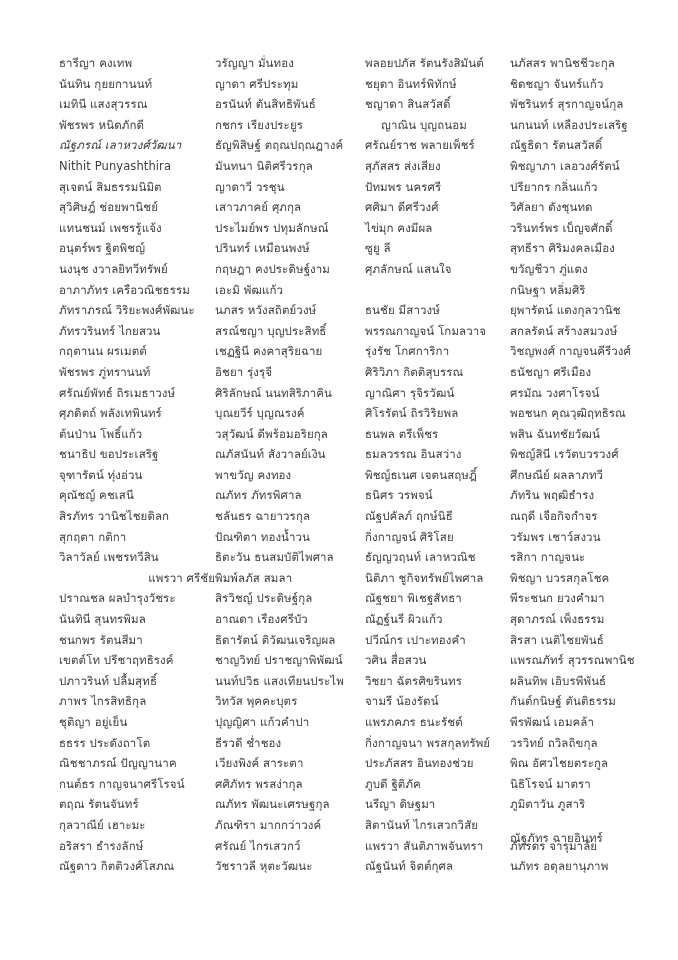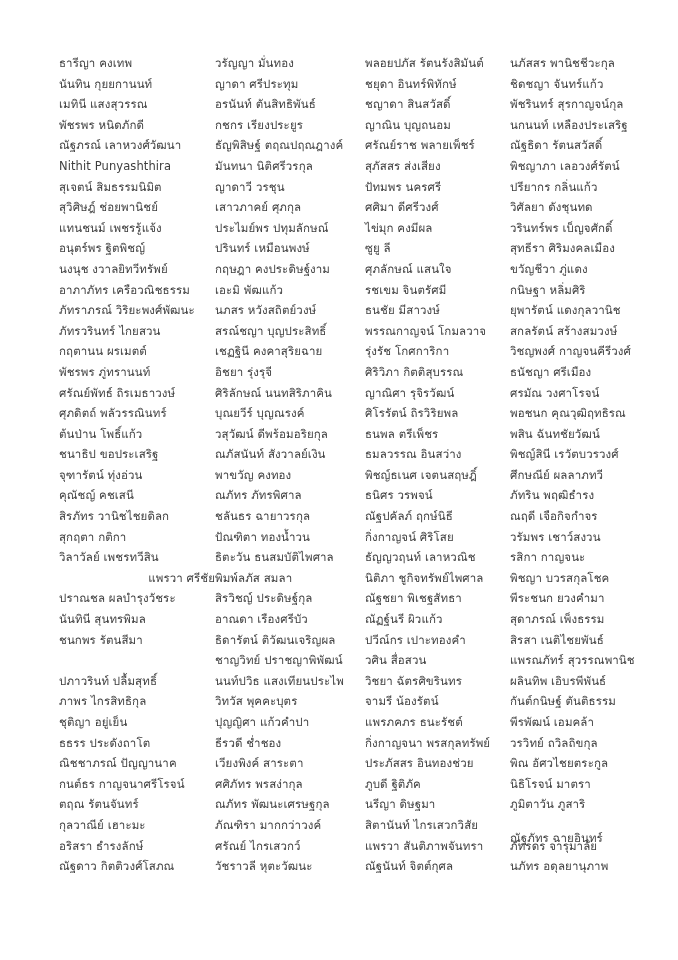--- a/index.html
+++ b/index.html
@@ -39,45 +39,46 @@
 </style>
 </head>
 <body>
 
 <div class="page">
   <div class="name-grid" id="name-grid">
       <div class="name-cell" style="grid-area: 1 / 1;">ธารีญา คงเทพ</div>
       <div class="name-cell" style="grid-area: 2 / 1;">นันทิน กุยยกานนท์</div>
       <div class="name-cell" style="grid-area: 3 / 1;">เมทินี แสงสุวรรณ</div>
       <div class="name-cell" style="grid-area: 4 / 1;">พัชรพร หนิดภักดี</div>
-      <div class="name-cell" style="grid-area: 5 / 1;">ณัฐภรณ์ เลาหวงศ์วัฒนา</div>
+      <div class="name-cell" style="grid-area: 5 / 1; font-style: italic;">ณัฐภรณ์ เลาหวงศ์วัฒนา</div>
       <div class="name-cell" style="grid-area: 6 / 1;">Nithit Punyashthira</div>
       <div class="name-cell" style="grid-area: 7 / 1;">สุเจตน์ สิมธรรมนิมิต</div>
       <div class="name-cell" style="grid-area: 8 / 1;">สุวิศิษฎ์ ช่อยพานิชย์</div>
       <div class="name-cell" style="grid-area: 9 / 1;">แทนชนม์ เพชรรู้แจ้ง</div>
       <div class="name-cell" style="grid-area: 10 / 1;">อนุตร์พร ฐิตพิชญ์</div>
       <div class="name-cell" style="grid-area: 11 / 1;">นงนุช งวาลยิทวีทรัพย์</div>
       <div class="name-cell" style="grid-area: 12 / 1;">อาภาภัทร เครือวณิชธรรม</div>
       <div class="name-cell" style="grid-area: 13 / 1;">ภัทราภรณ์ วิริยะพงศ์พัฒนะ</div>
       <div class="name-cell" style="grid-area: 14 / 1;">ภัทรวรินทร์ ไกยสวน</div>
       <div class="name-cell" style="grid-area: 15 / 1;">กฤตานน ผรเมตต์</div>
       <div class="name-cell" style="grid-area: 16 / 1;">พัชรพร ภู่ทรานนท์</div>
       <div class="name-cell" style="grid-area: 17 / 1;">ศรัณย์พัทธ์ ถิรเมธาวงษ์</div>
-      <div class="name-cell" style="grid-area: 18 / 1;">ศุภดิตถ์ พลัวรรณินทร์</div>
+      <div class="name-cell" style="grid-area: 18 / 1;">ศุภดิตถ์ พลังเทพินทร์</div>
       <div class="name-cell" style="grid-area: 19 / 1;">ต้นป่าน โพธิ์แก้ว</div>
       <div class="name-cell" style="grid-area: 20 / 1;">ชนาธิป ขอประเสริฐ</div>
       <div class="name-cell" style="grid-area: 21 / 1;">จุฑารัตน์ ทุ่งอ่วน</div>
       <div class="name-cell" style="grid-area: 22 / 1;">คุณัชญ์ คชเสนี</div>
       <div class="name-cell" style="grid-area: 23 / 1;">สิรภัทร วานิชไชยดิลก</div>
       <div class="name-cell" style="grid-area: 24 / 1;">สุกฤตา กติกา</div>
       <div class="name-cell" style="grid-area: 25 / 1;">วิลาวัลย์ เพชรทวีสิน</div>
       <div class="name-cell" style="grid-area: 26 / 1; text-align: right;">แพรวา ศรีชัย</div>
       <div class="name-cell" style="grid-area: 27 / 1;">ปราณชล ผลบำรุงวัชระ</div>
       <div class="name-cell" style="grid-area: 28 / 1;">นันทินี สุนทรพิมล</div>
       <div class="name-cell" style="grid-area: 29 / 1;">ชนกพร รัตนสีมา</div>
+      <div class="name-cell" style="grid-area: 30 / 1;">เขตต์โท ปรีชาฤทธิรงค์</div>
       <div class="name-cell" style="grid-area: 31 / 1;">ปภาวรินท์ ปลื้มสุทธิ์</div>
       <div class="name-cell" style="grid-area: 32 / 1;">ภาพร ไกรสิทธิกุล</div>
       <div class="name-cell" style="grid-area: 33 / 1;">ชุติญา อยู่เย็น</div>
       <div class="name-cell" style="grid-area: 34 / 1;">ธธรร ประดังถาโต</div>
       <div class="name-cell" style="grid-area: 35 / 1;">ณิชชาภรณ์ ปัญญานาค</div>
       <div class="name-cell" style="grid-area: 36 / 1;">กนต์ธร กาญจนาศรีโรจน์</div>
       <div class="name-cell" style="grid-area: 37 / 1;">ตฤณ รัตนจันทร์</div>
       <div class="name-cell" style="grid-area: 38 / 1;">กุลวาณีย์ เฮาะมะ</div>
       <div class="name-cell" style="grid-area: 39 / 1;">อริสรา ธำรงลักษ์</div>
       <div class="name-cell" style="grid-area: 40 / 1;">ณัฐดาว กิตติวงศ์โสภณ</div>
@@ -117,29 +118,28 @@
       <div class="name-cell" style="grid-area: 34 / 2;">ธีรวดี ช่ำชอง</div>
       <div class="name-cell" style="grid-area: 35 / 2;">เวียงพิงค์ สาระตา</div>
       <div class="name-cell" style="grid-area: 36 / 2;">ศศิภัทร พรสง่ากุล</div>
       <div class="name-cell" style="grid-area: 37 / 2;">ณภัทร พัฒนะเศรษฐกุล</div>
       <div class="name-cell" style="grid-area: 38 / 2;">ภัณฑิรา มากกว่าวงค์</div>
       <div class="name-cell" style="grid-area: 39 / 2;">ศรัณย์ ไกรเสวกว์</div>
       <div class="name-cell" style="grid-area: 40 / 2;">วัชราวลี หุตะวัฒนะ</div>
       <div class="name-cell" style="grid-area: 1 / 3;">พลอยปภัส รัตนรังสิมันต์</div>
       <div class="name-cell" style="grid-area: 2 / 3;">ชยุดา อินทร์พิทักษ์</div>
       <div class="name-cell" style="grid-area: 3 / 3;">ชญาดา สินสวัสดิ์</div>
-      <div class="name-cell" style="grid-area: 4 / 3;">ญาณิน บุญถนอม</div>
+      <div class="name-cell" style="grid-area: 4 / 3; margin-left: 16px;">ญาณิน บุญถนอม</div>
       <div class="name-cell" style="grid-area: 5 / 3;">ศรัณย์ราช พลายเพ็ชร์</div>
       <div class="name-cell" style="grid-area: 6 / 3;">สุภัสสร ส่งเสียง</div>
       <div class="name-cell" style="grid-area: 7 / 3;">ปัทมพร นครศรี</div>
       <div class="name-cell" style="grid-area: 8 / 3;">ศศิมา ดีศรีวงศ์</div>
       <div class="name-cell" style="grid-area: 9 / 3;">ไข่มุก คงมีผล</div>
       <div class="name-cell" style="grid-area: 10 / 3;">ซูยู ลี</div>
       <div class="name-cell" style="grid-area: 11 / 3;">ศุภลักษณ์ แสนใจ</div>
-      <div class="name-cell" style="grid-area: 12 / 3;">รชเขม จินตรัศมี</div>
       <div class="name-cell" style="grid-area: 13 / 3;">ธนชัย มีสาวงษ์</div>
       <div class="name-cell" style="grid-area: 14 / 3;">พรรณกาญจน์ โกมลวาจ</div>
       <div class="name-cell" style="grid-area: 15 / 3;">รุ่งรัช โกศการิกา</div>
       <div class="name-cell" style="grid-area: 16 / 3;">ศิริวิภา กิตติสุบรรณ</div>
       <div class="name-cell" style="grid-area: 17 / 3;">ญาณิศา รุจิรวัฒน์</div>
       <div class="name-cell" style="grid-area: 18 / 3;">ศิโรรัตน์ ถิรวิริยพล</div>
       <div class="name-cell" style="grid-area: 19 / 3;">ธนพล ตรีเพ็ชร</div>
       <div class="name-cell" style="grid-area: 20 / 3;">ธมลวรรณ อินสว่าง</div>
       <div class="name-cell" style="grid-area: 21 / 3;">พิชญ์ธเนศ เจตนสฤษฎิ์</div>
       <div class="name-cell" style="grid-area: 22 / 3;">ธนิศร วรพจน์</div>

